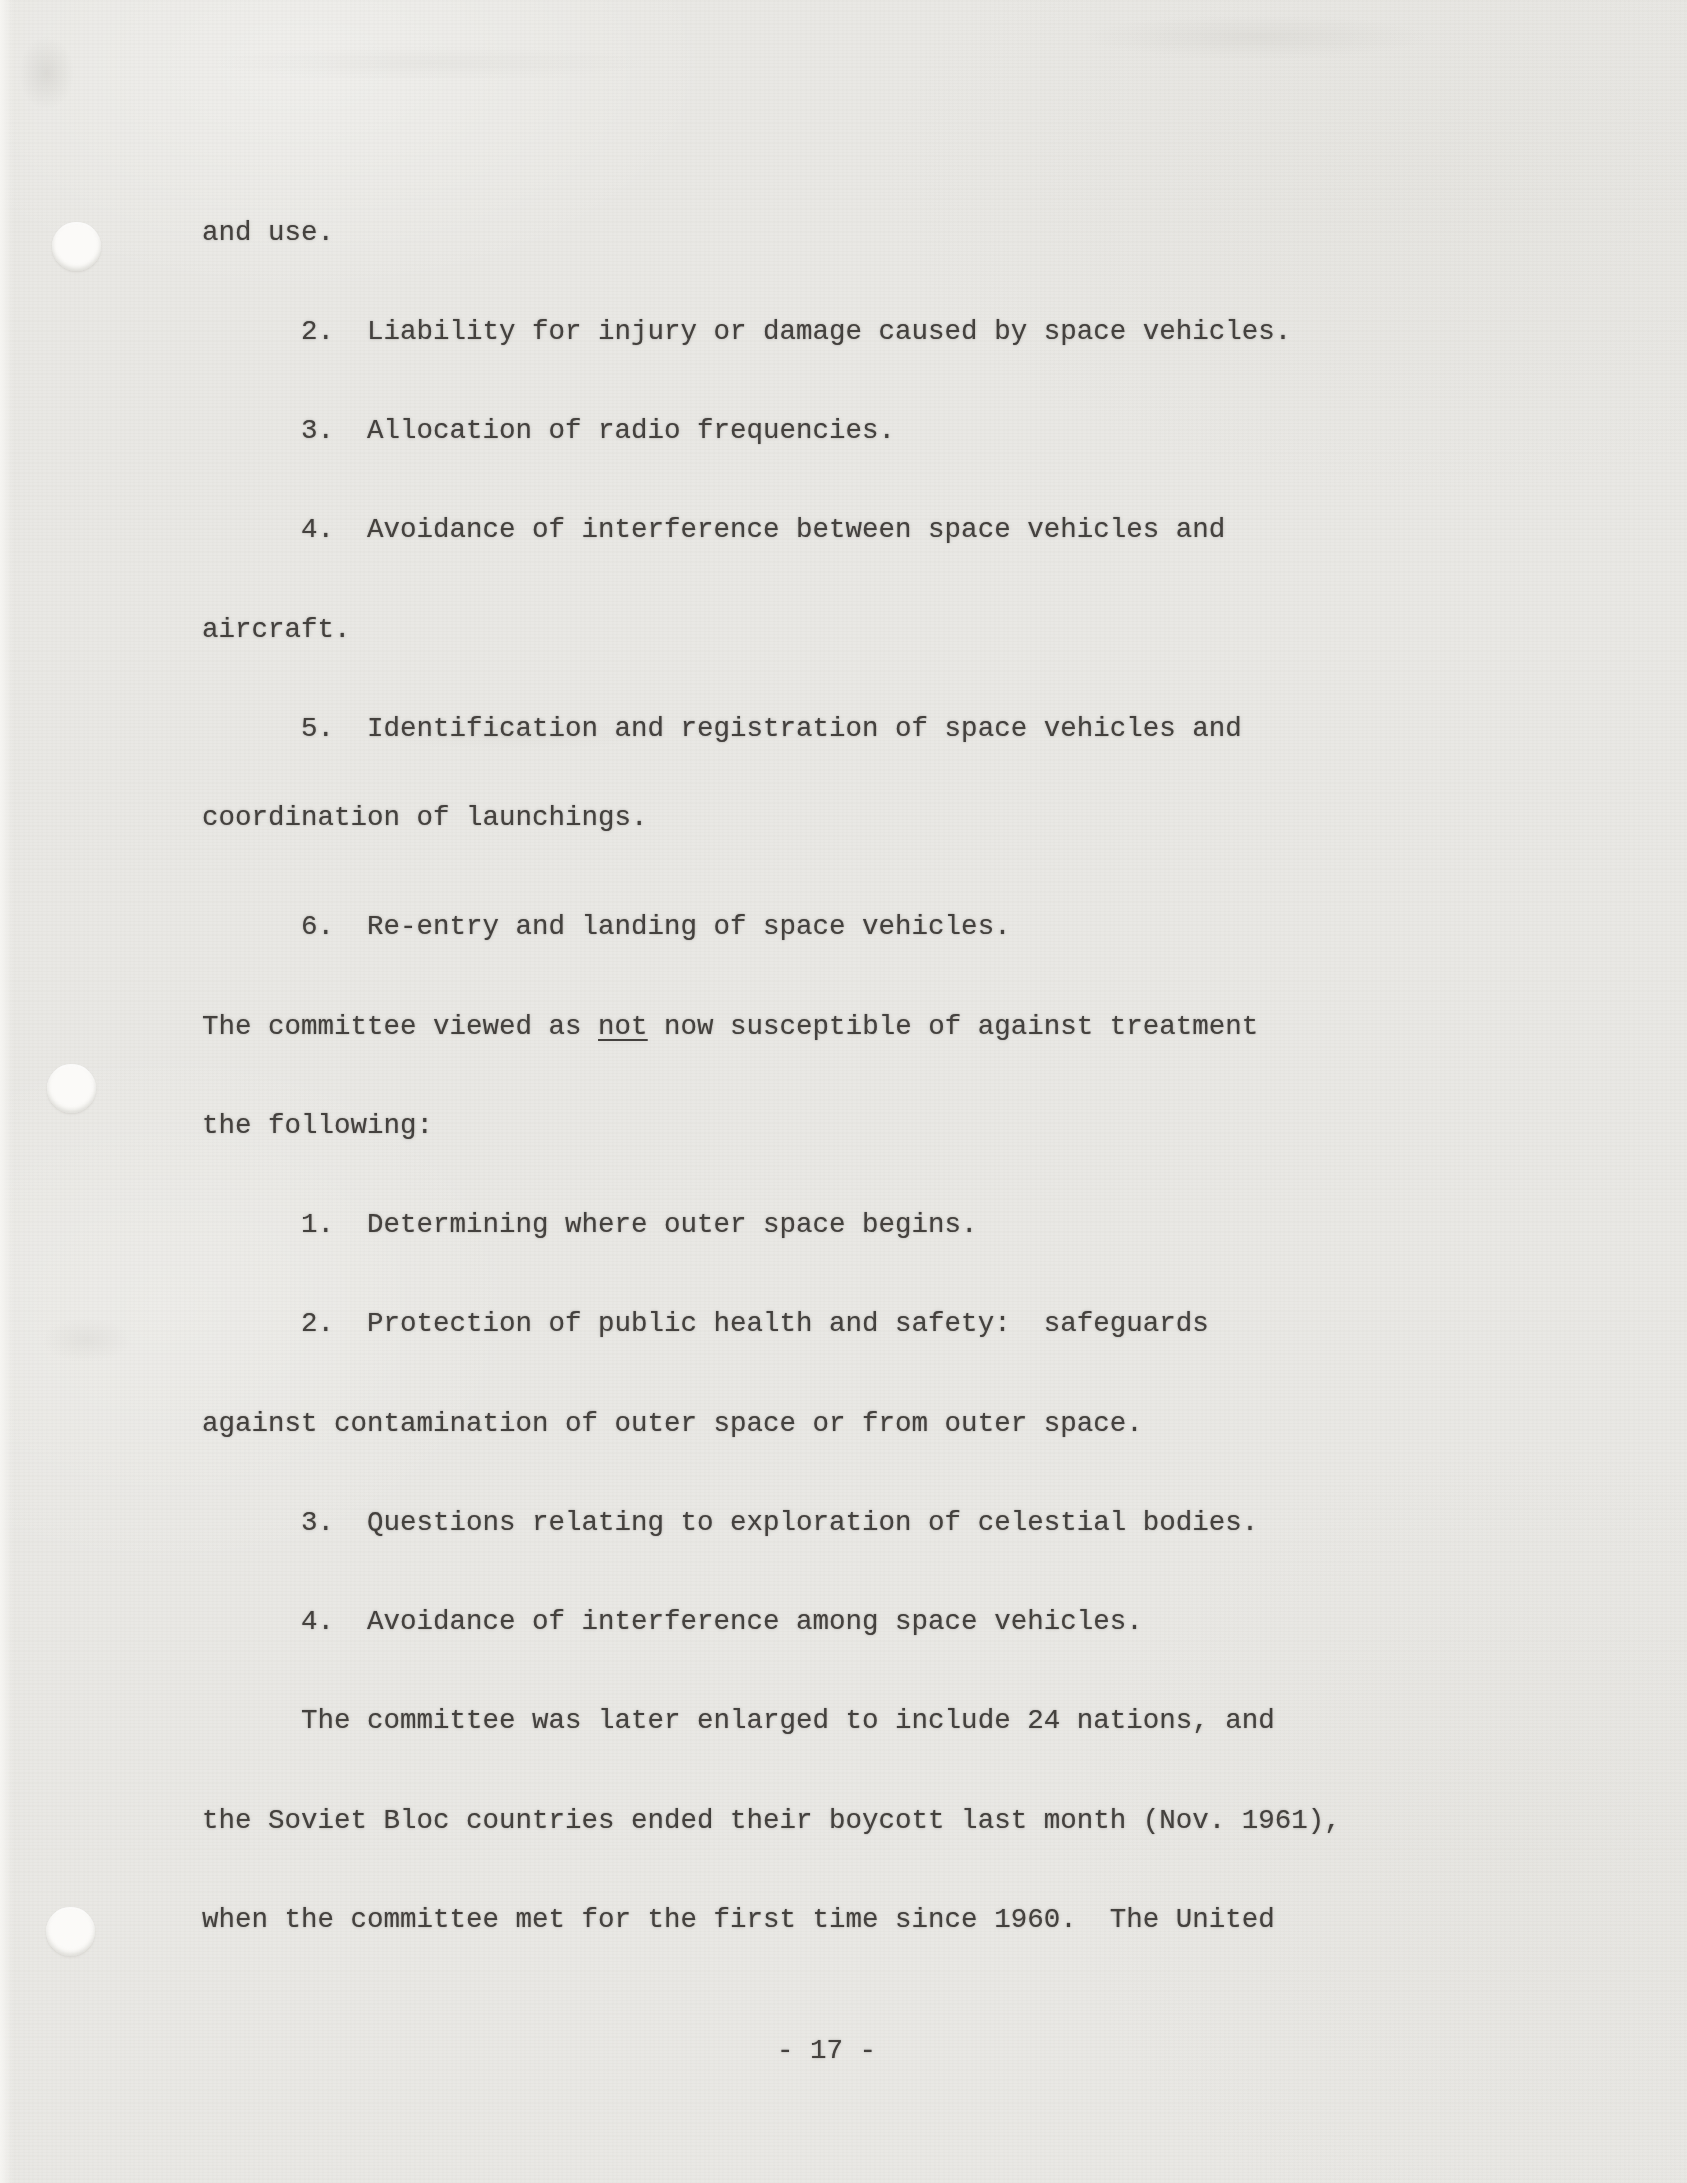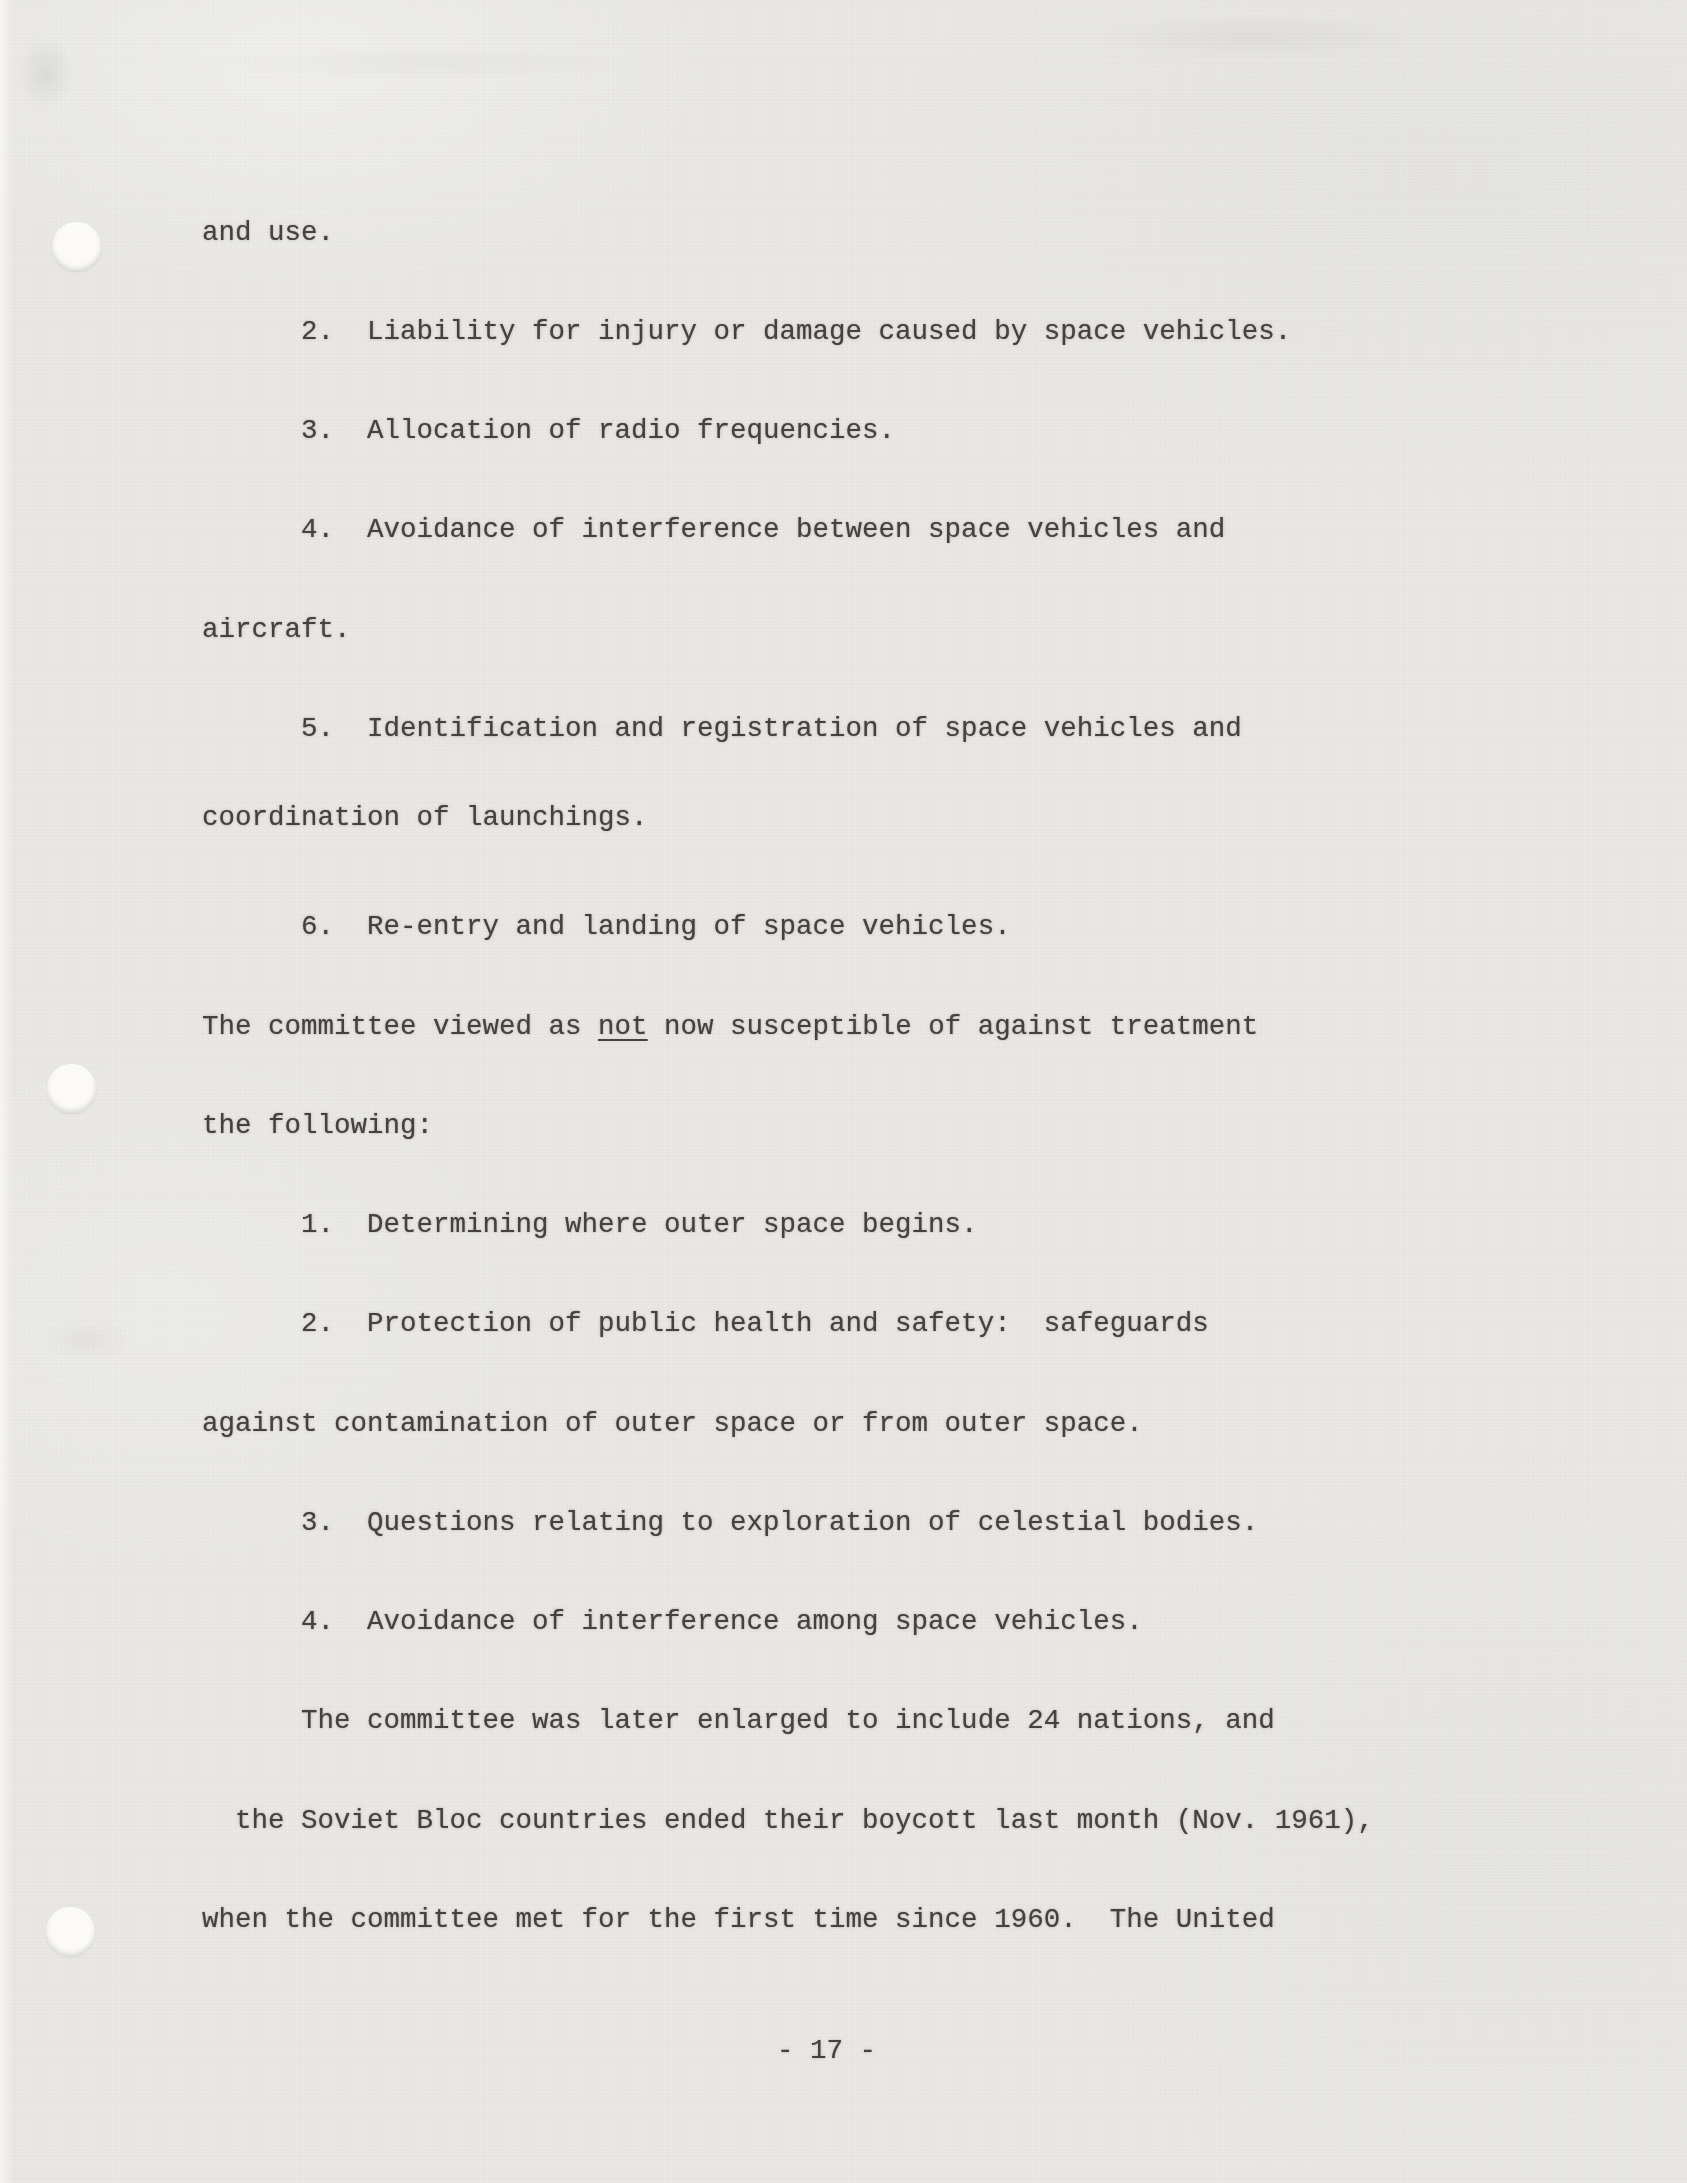--- a/index.html
+++ b/index.html
@@ -85,21 +85,21 @@
   .line-6  { top: 801px; }
   .line-7  { top: 910px; }
   .line-8  { top: 1010px; }
   .line-9  { top: 1109px; }
   .line-10 { top: 1208px; }
   .line-11 { top: 1307px; }
   .line-12 { top: 1407px; }
   .line-13 { top: 1506px; }
   .line-14 { top: 1605px; }
   .line-15 { top: 1704px; }
-  .line-16 { top: 1804px; margin-left: 33px; }
+  .line-16 { top: 1804px; }
   .line-17 { top: 1903px; }
   .page-number { top: 2034px; left: 777px; }
 </style>
 </head>
 <body>
 
 <div class="page">
   <div class="grain"></div>
   <div class="edge-strip"></div>
 

